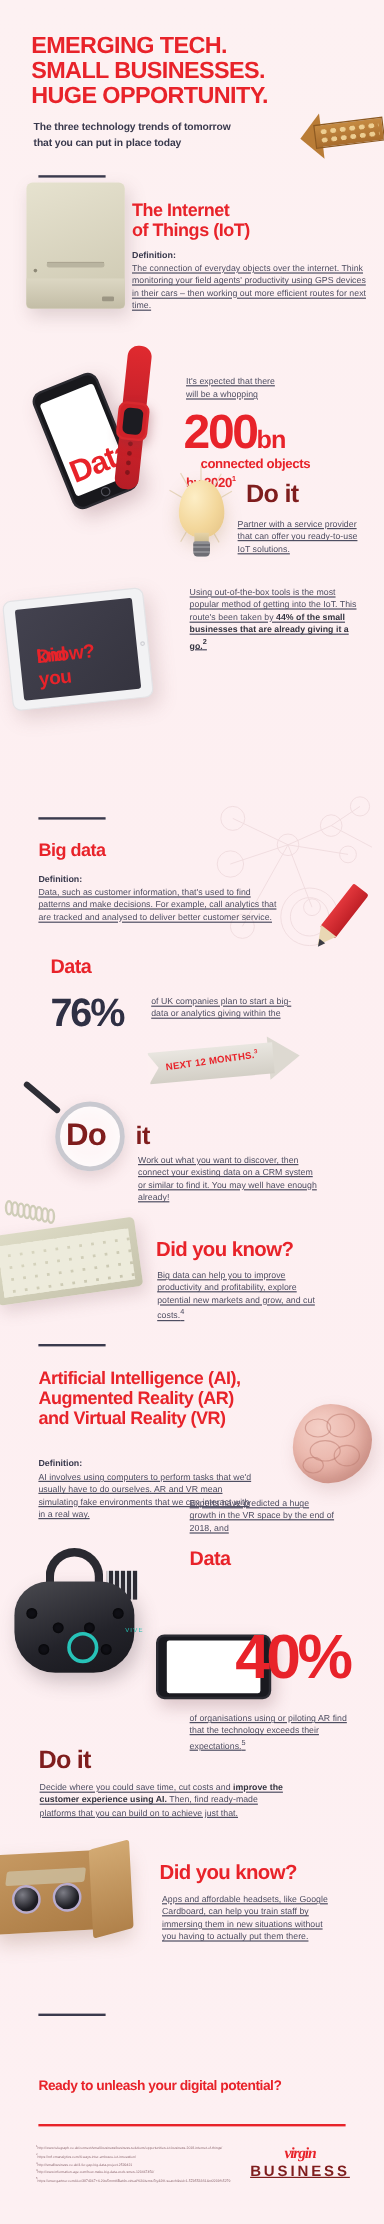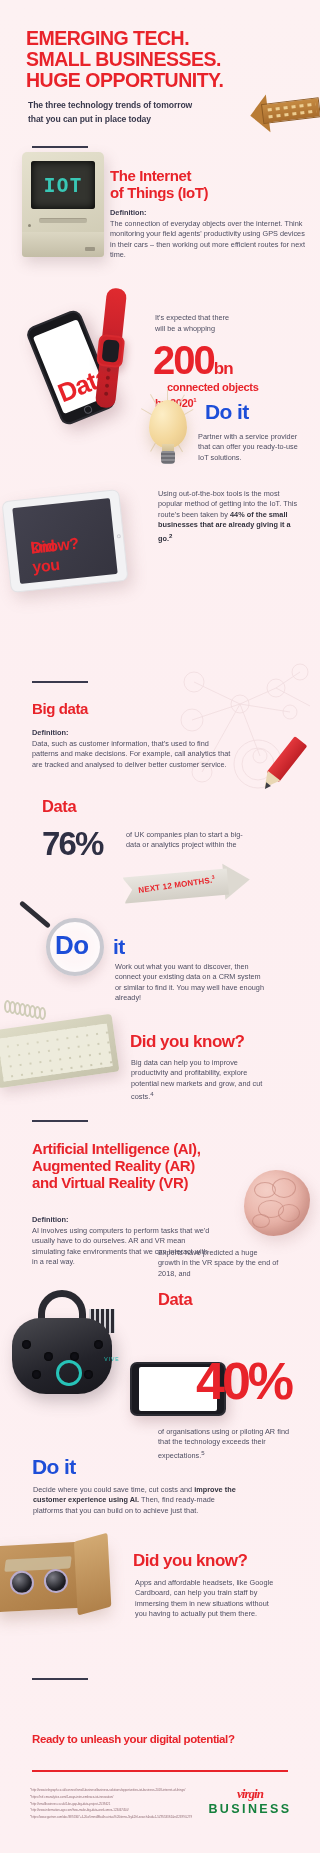--- a/index.html
+++ b/index.html
@@ -26,39 +26,40 @@
   .sect-title {
     position:absolute; font-weight:bold; color:#e8232a;
     font-size:15px; line-height:17.5px; letter-spacing:-0.4px;
   }
   .deflabel {
     position:absolute; font-weight:bold; font-size:7.4px; color:#39394d;
   }
   .body-text {
     position:absolute; font-size:7.3px; line-height:10.4px; color:#4e4e62;
     letter-spacing:0.02px;
+    text-decoration:underline;
   }
   .body-text b { color:#33333f; }
   .kicker {
     position:absolute; font-weight:bold; color:#e8232a;
     font-size:16.5px; line-height:18px; letter-spacing:-0.4px;
   }
   .doit {
-    position:absolute; font-weight:bold; color:#1d4ed8;
+    position:absolute; font-weight:bold; color:#7f1d1d;
     font-size:21px; letter-spacing:-0.6px;
   }
   .dyk {
     position:absolute; font-weight:bold; color:#e8232a;
     font-size:17px; letter-spacing:-0.5px;
   }
   .bignum {
     position:absolute; font-weight:bold; color:#e8232a;
     font-size:40px; letter-spacing:-2px; line-height:40px;
   }
-  .bignum .unit { font-size:17px; letter-spacing:-0.8px; }
+  .bignum .unit { font-size:21px; letter-spacing:-0.8px; }
   .statline {
     position:absolute; font-weight:bold; color:#e8232a;
     font-size:11px; line-height:13px; letter-spacing:-0.3px;
   }
   .statline sup { font-size:6px; }
   .pct-dark {
     position:absolute; font-weight:bold; color:#2f3044;
     font-size:33px; letter-spacing:-1.8px; line-height:33px;
   }
   .footnotes {
@@ -241,21 +242,21 @@
     border:2px solid #b9accd; }
   .cardboard .strip { position:absolute; left:14px; top:14px; width:66px; height:12px;
     background:#cdbfa0; border-radius:2px; transform:skewX(-10deg); opacity:.8; }
   .cardboard .tab { position:absolute; left:104px; top:26px; width:7px; height:30px;
     background:#e0a62c; border-radius:2px; }
 
   
   .logo { position:absolute; right:16px; top:1786px; width:108px; height:48px; text-align:center; }
   .logo .mark { font-family:"Liberation Serif", serif; color:#e8232a; font-style:italic;
     font-weight:bold; font-size:13px; letter-spacing:-1px; line-height:16px; }
-  .logo .word { color:#15803d; font-weight:bold; font-size:12.5px; letter-spacing:2.4px; }
+  .logo .word { color:#7f1d1d; font-weight:bold; font-size:12.5px; letter-spacing:2.4px;text-decoration:underline; }
 </style>
 </head>
 <body>
 
 <div class="page">
 
   <div class="hero-title" style="left:26px; top:28px;">EMERGING TECH.</div>
   <div class="hero-title" style="left:26px; top:49px;">SMALL BUSINESSES.</div>
   <div class="hero-title" style="left:26px; top:70px;">HUGE OPPORTUNITY.</div>
   <div class="hero-sub" style="left:28px; top:99px;">The three technology trends of tomorrow</div>
@@ -264,23 +265,20 @@
   <div class="img arrow-sign">
     <div class="head"></div>
       <div class="bar"></div>
       <div class="dots"></div>
   </div>
 
   <div class="rule" style="left:32px; top:146px;"></div>
 
   <div class="img mac">
     <div class="body"></div>
-    <div class="screen">
-        <span>IOT</span>
-      </div>
     <div class="slot"></div>
       <div class="dot"></div>
       <div class="base">
         <div class="badge"></div>
       </div>
   </div>
 
   <div class="sect-title" style="left:110px; top:167px;">The Internet</div>
   <div class="sect-title" style="left:110px; top:184px;">of Things (IoT)</div>
   <div class="deflabel" style="left:110px; top:208px;">Definition:</div>
@@ -365,21 +363,21 @@
       <div class="wood"></div>
       <div class="tip"></div>
   </div>
 
   <div class="sect-title" style="left:32px; top:700px;">Big data</div>
   <div class="deflabel" style="left:32px; top:728px;">Definition:</div>
   <div class="body-text" style="left:32px; top:739px; width:200px;">Data, such as customer information, that's used to find patterns and make decisions. For example, call analytics that are tracked and analysed to deliver better customer service.</div>
 
   <div class="kicker" style="left:42px; top:797px;">Data</div>
   <div class="pct-dark" style="left:42px; top:827px;">76%</div>
-  <div class="body-text" style="left:126px; top:830px; width:124px;">of UK companies plan to start a big-data or analytics project within the</div>
+  <div class="body-text" style="left:126px; top:830px; width:124px;">of UK companies plan to start a big-data or analytics giving within the</div>
 
   <div class="img banner">
     <div class="tip"></div>
       <div class="ribbon"></div>
       <div class="notch"></div>
     <div class="txt"><span>NEXT 12 MONTHS.</span><sup style="font-size:5px">3</sup></div>
   </div>
 
   <div class="img magnifier">
     <div class="handle"></div>

